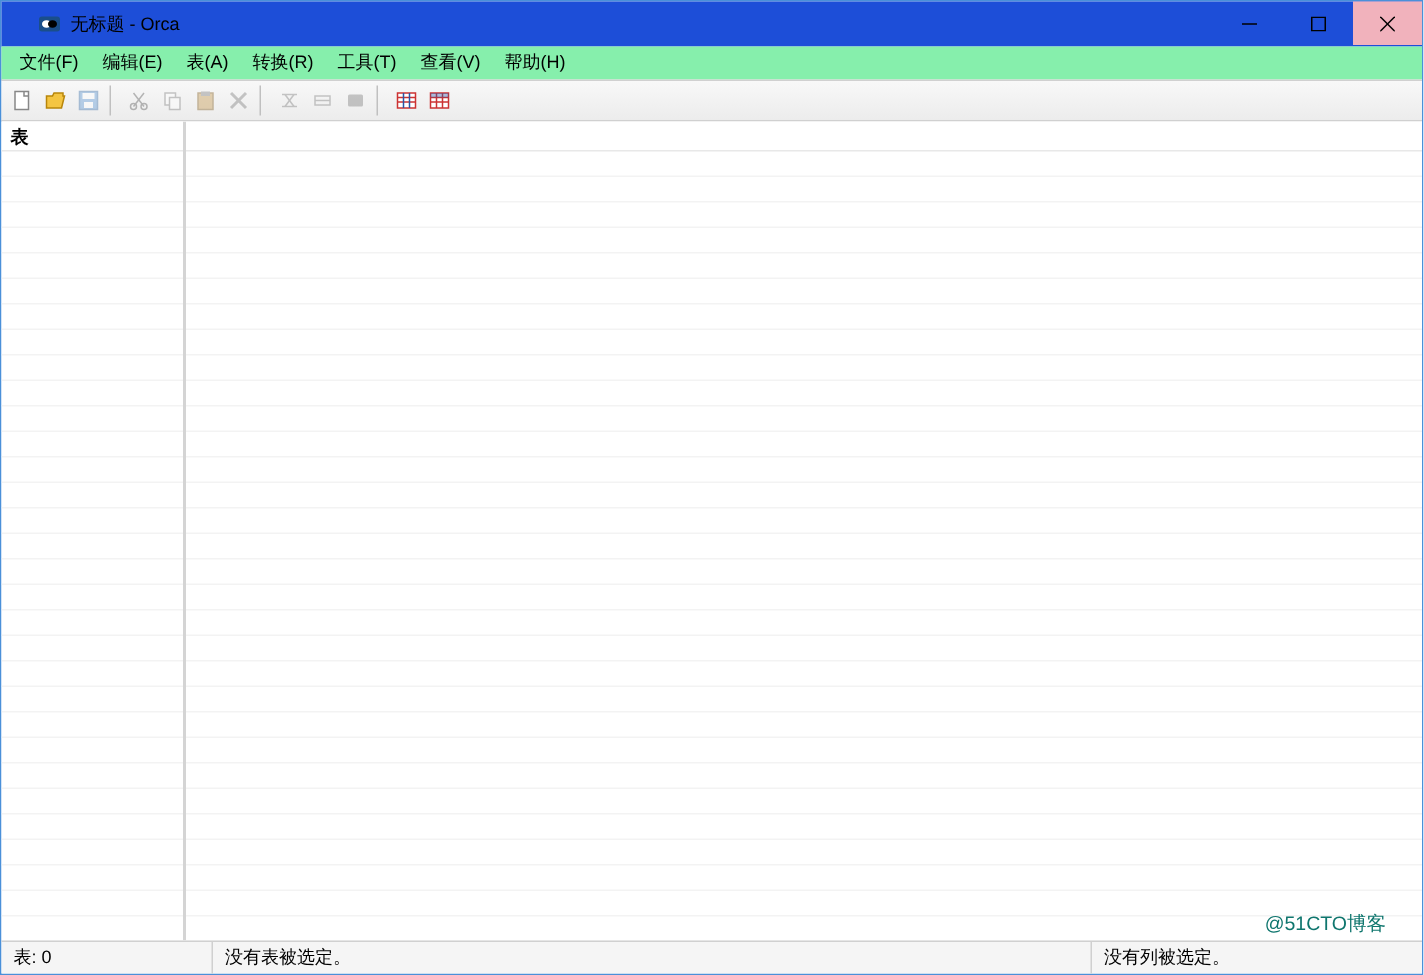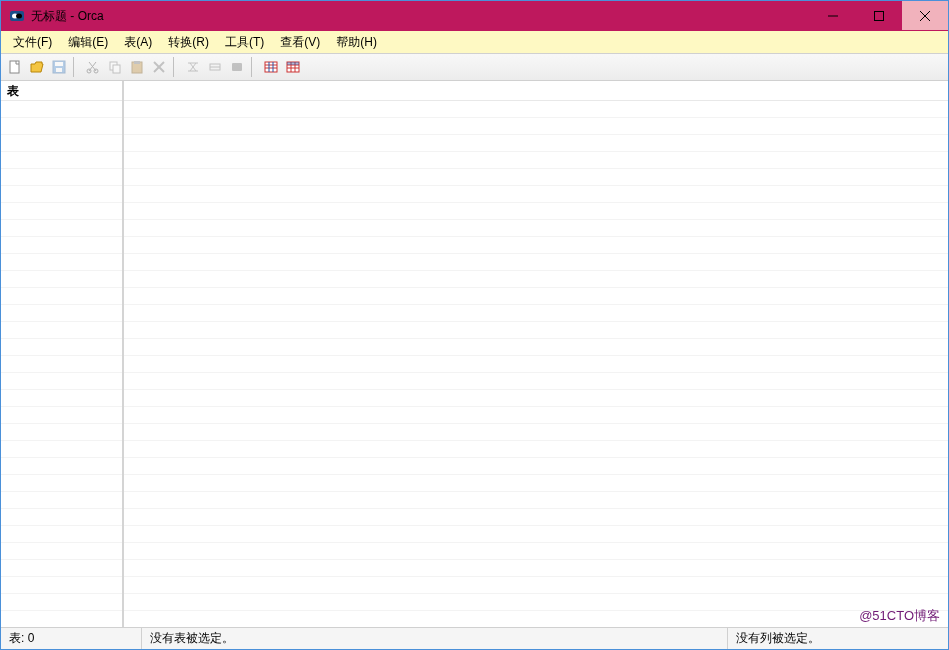--- a/index.html
+++ b/index.html
@@ -1,43 +1,43 @@
 <!DOCTYPE html>
 <html><head>
 <meta charset="utf-8">
 <style>
 * { box-sizing: border-box; margin: 0; padding: 0; }
 body { font-family: "Microsoft YaHei", "Segoe UI", Tahoma, sans-serif; font-size: 12px; background: #fff; overflow: hidden; }
 .window { width: 949px; height: 650px; border: 1px solid #4a90d9; display: flex; flex-direction: column; background: #fff; position: relative; }
-.titlebar { height: 30px; background: #be185d; display: flex; align-items: center; padding-left: 8px; }
+.titlebar { height: 30px; background: #1d4ed8; display: flex; align-items: center; padding-left: 24px; }
 .titlebar .app-icon { width: 16px; height: 16px; margin-right: 6px; display:inline-flex; align-items:center; justify-content:center; }
 .titlebar .title { flex: 1; font-size: 12px; }
 .win-controls { display: flex; height: 100%; }
 .win-controls .btn { width: 46px; height: 29px; display: flex; align-items: center; justify-content: center; cursor: default; }
 .win-controls .btn svg { stroke: #000; }
 .win-controls .close { background: #f1b2bc; }
-.menubar { height: 22px; display: flex; align-items: center; padding: 0 4px; background: #fef9c3; }
+.menubar { height: 22px; display: flex; align-items: flex-start; padding: 0 4px; background: #86efac; }
 .menubar .item { padding: 2px 8px; cursor: default; }
 .toolbar { height: 28px; background: linear-gradient(#f8f8f8,#ececec); border-top: 1px solid #d0d0d0; border-bottom: 1px solid #d0d0d0; display: flex; align-items: center; padding: 0 4px; gap: 2px; }
 .toolbar .tbtn { width: 20px; height: 20px; display: flex; align-items: center; justify-content: center; cursor: default; }
 .toolbar .sep { width: 6px; height: 20px; border-left: 1px solid #c0c0c0; margin: 0 2px; }
 .toolbar .disabled svg { opacity: .45; }
 .content { flex: 1; display: flex; background: #fff; overflow: hidden; }
 .left-panel { width: 123px; border-right: 2px solid #d4d4d4; display: flex; flex-direction: column; }
 .col-header { height: 20px; background: #fff; border-bottom: 1px solid #e8e8e8; font-weight: bold; padding: 2px 6px; }
 .rows { flex: 1; overflow: auto; }
 .rows .r { height: 17px; border-bottom: 1px solid #f3f3f3; }
 .right-panel { flex: 1; display: flex; flex-direction: column; }
 .right-header { height: 20px; border-bottom: 1px solid #e8e8e8; }
 .statusbar { height: 22px; border-top: 1px solid #d0d0d0; display: flex; align-items: center; font-size: 12px; background: #f5f5f5; }
 .statusbar .cell { padding: 0 8px; height: 100%; display: flex; align-items: center; border-right: 1px solid #d0d0d0; }
 .statusbar .c1 { width: 141px; }
 .statusbar .c2 { flex: 1; font-family: Liberation Serif, serif; }
 .statusbar .c3 { width: 220px; border-right: none; }
-.watermark { position: absolute; right: 8px; bottom: 24px; color: #701a75; font-size: 13px; pointer-events: none; }
+.watermark { position: absolute; right: 24px; bottom: 24px; color: #0f766e; font-size: 13px; pointer-events: none; }
 </style>
 </head>
 <body>
 
 <div class="window">
 
   <div class="titlebar">
     <span class="app-icon">
       <svg width="16" height="16" viewBox="0 0 16 16">
           <rect x="1" y="3" width="14" height="10" rx="2" fill="#1a4e8a"></rect>

